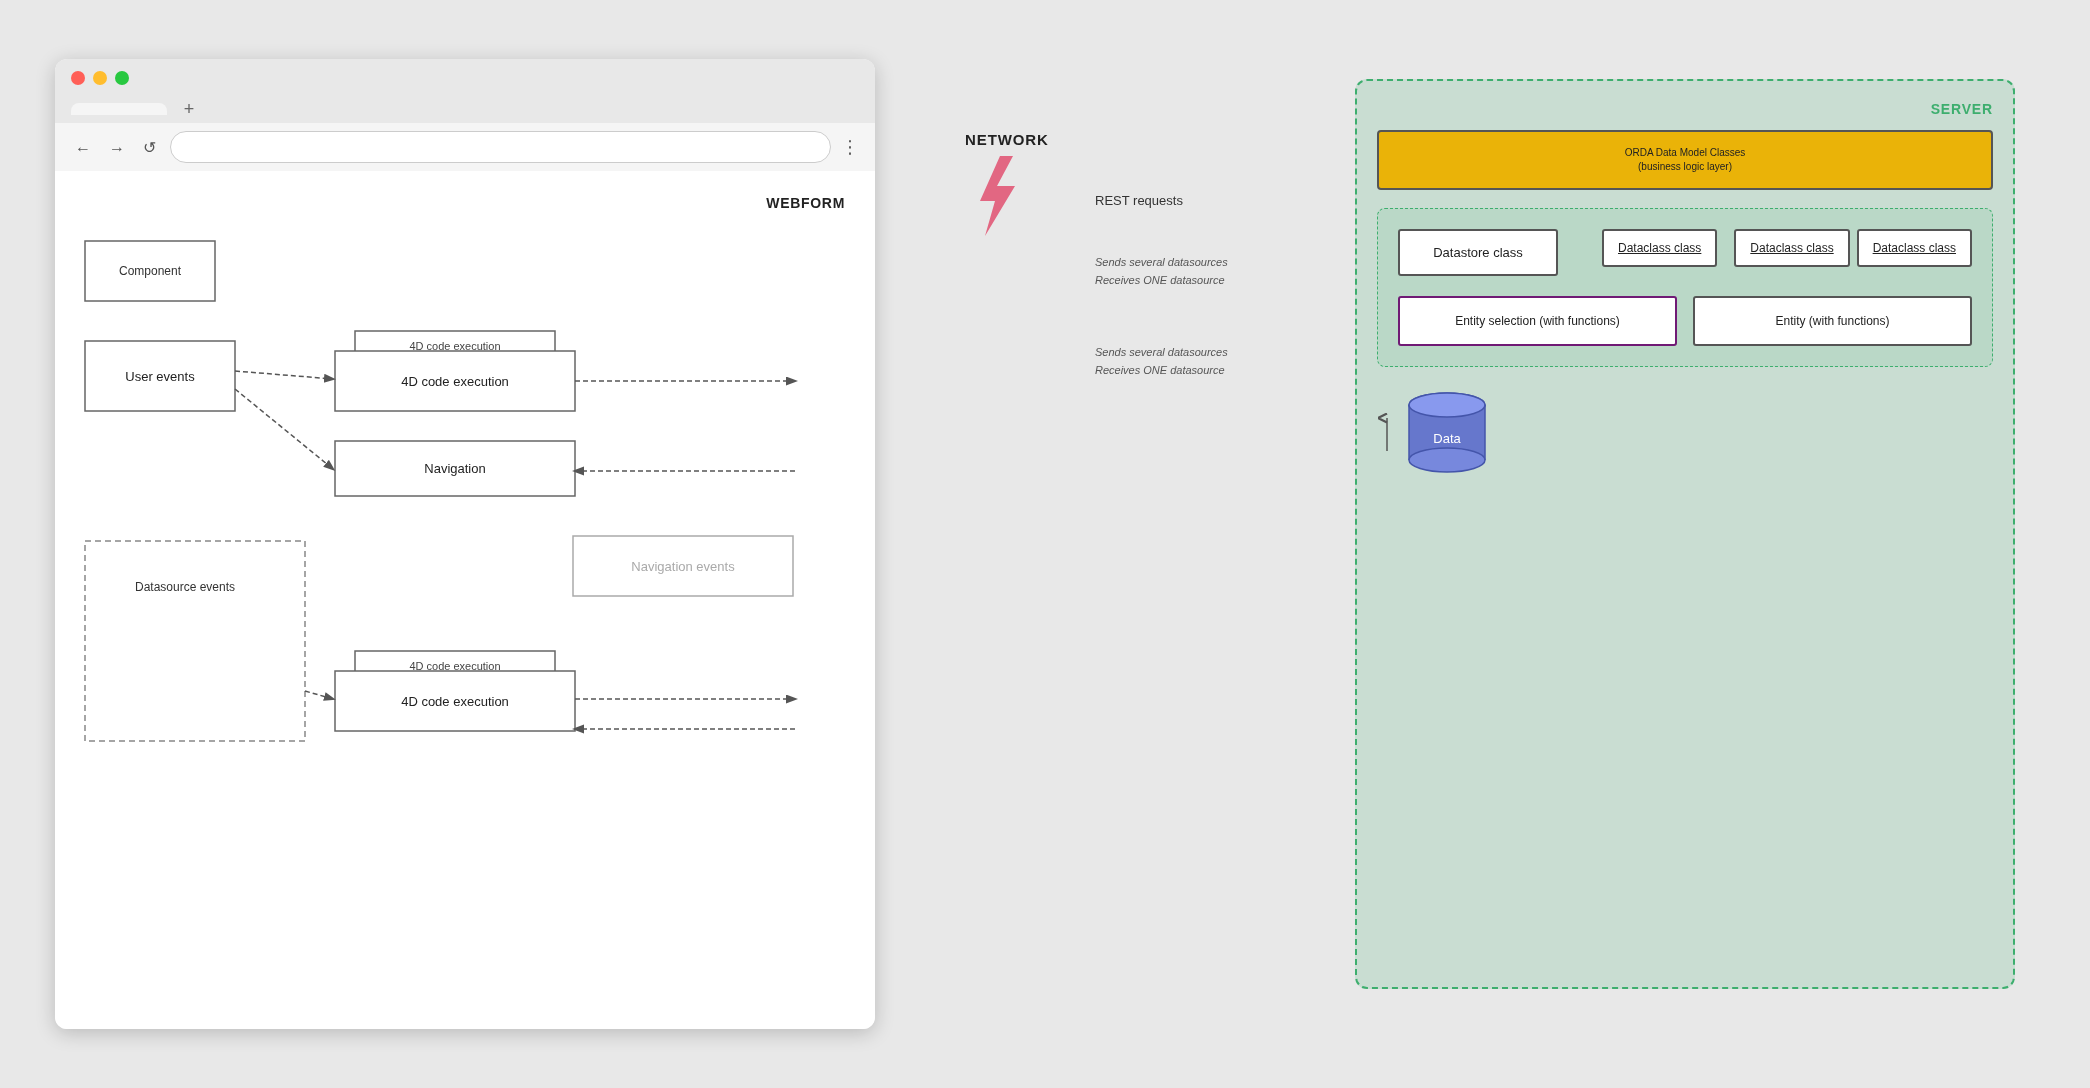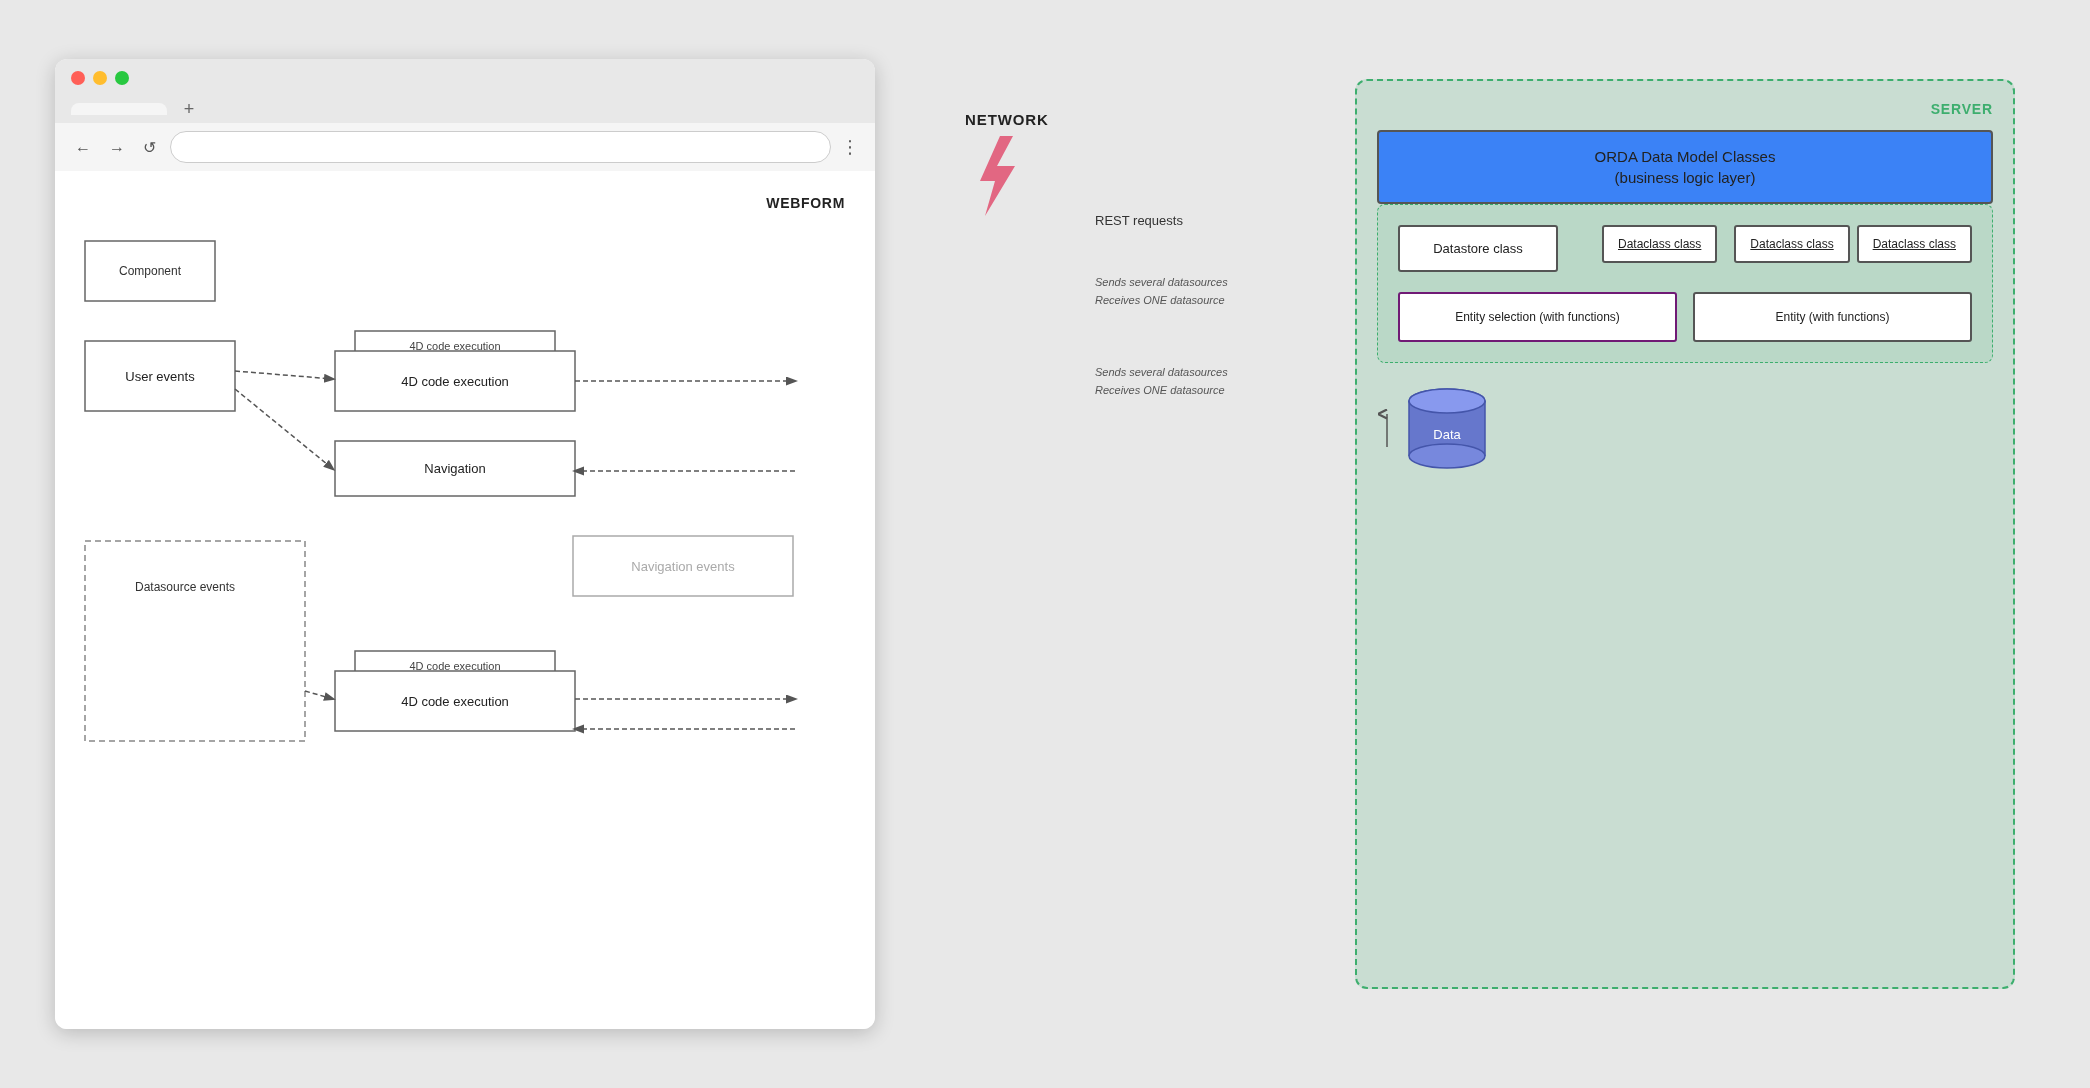--- a/index.html
+++ b/index.html
@@ -206,41 +206,41 @@
       <line x1="500" y1="468" x2="720" y2="468" stroke="#555" stroke-width="1.5" stroke-dasharray="5,3" marker-end="url(#arrow)"></line>
 
       <line x1="720" y1="498" x2="500" y2="498" stroke="#555" stroke-width="1.5" stroke-dasharray="5,3" marker-end="url(#arrow)"></line>
     </svg>
 
   </div>
 </div>
 
 <div style="display:flex;flex-direction:column;align-items:flex-start;width:1100px;height:970px;position:relative;">
 
-  <div style="position:absolute;top:52px;left:30px;">
+  <div style="position:absolute;top:72px;left:30px;">
     <div style="font-size:15px;font-weight:700;letter-spacing:0.06em;color:#222;margin-bottom:8px;">NETWORK</div>
     
     <svg width="60" height="80" viewBox="0 0 60 80">
       <polygon points="35,0 15,45 30,45 20,80 50,30 32,30 48,0" fill="#e05070" opacity="0.85"></polygon>
     </svg>
   </div>
 
-  <div style="position:absolute;top:154px;left:160px;width:250px;">
+  <div style="position:absolute;top:134px;left:160px;width:250px;">
     <div style="font-size:13px;color:#333;margin-bottom:48px;">REST requests</div>
     <div style="font-size:11px;color:#555;font-style:italic;margin-bottom:6px;">Sends several datasources</div>
     <div style="font-size:11px;color:#555;font-style:italic;margin-bottom:60px;">Receives ONE datasource</div>
     <div style="font-size:11px;color:#555;font-style:italic;margin-bottom:6px;">Sends several datasources</div>
     <div style="font-size:11px;color:#555;font-style:italic;">Receives ONE datasource</div>
   </div>
 
   <div style="position:absolute;top:20px;left:420px;width:660px;height:910px;border:2px dashed #3dae6e;border-radius:12px;background:rgba(61,174,110,0.18);padding:20px;">
 
     <div style="font-size:14px;font-weight:700;letter-spacing:0.06em;color:#3dae6e;text-align:right;margin-bottom:13px;">SERVER</div>
 
-    <div style="background:#3b82f6;border:2px solid #555;border-radius:4px;padding:14px 20px;text-align:center;font-size:15px;font-weight:500;color:#222;line-height:1.4;">
+    <div style="background:#eab308;border:2px solid #555;border-radius:4px;padding:14px 20px;text-align:center;font-size:10px;font-weight:500;color:#222;margin-bottom:18px;line-height:1.4;">
       <span>ORDA Data Model Classes<br>(business logic layer)</span>
     </div>
 
     <div style="border:1.5px dashed #3dae6e;border-radius:8px;padding:20px;margin-bottom:16px;background:rgba(61,174,110,0.10);">
 
       <div style="display:flex;gap:24px;margin-bottom:20px;align-items:flex-start;">
 
         <div style="background:white;border:2px solid #555;border-radius:3px;padding:14px 18px;font-size:13px;color:#222;min-width:160px;text-align:center;flex-shrink:0;">Datastore class</div>
 
         <div style="display:flex;flex-direction:row;gap:6px;flex:1;justify-content:space-between;">

